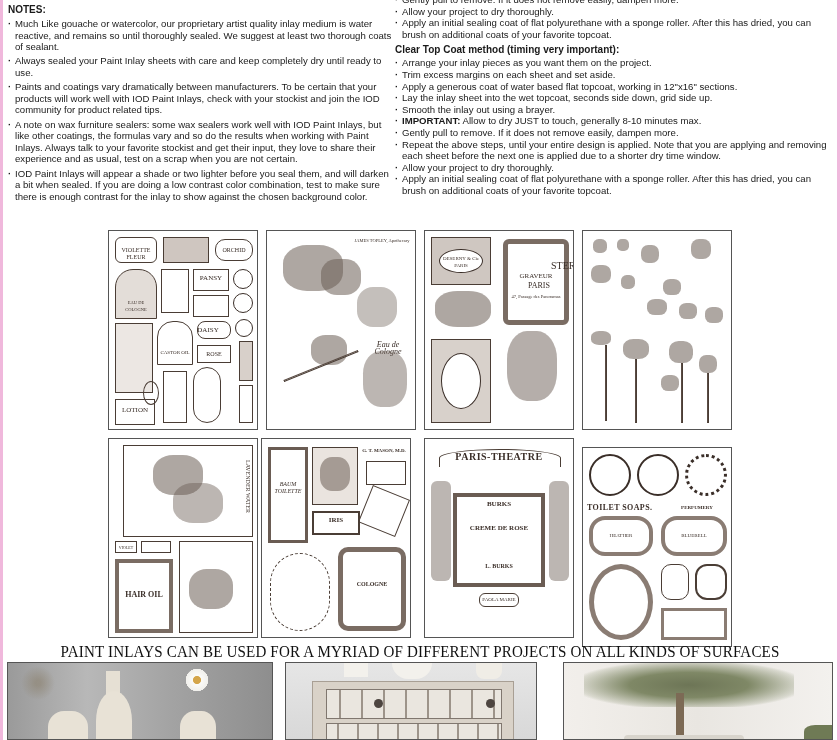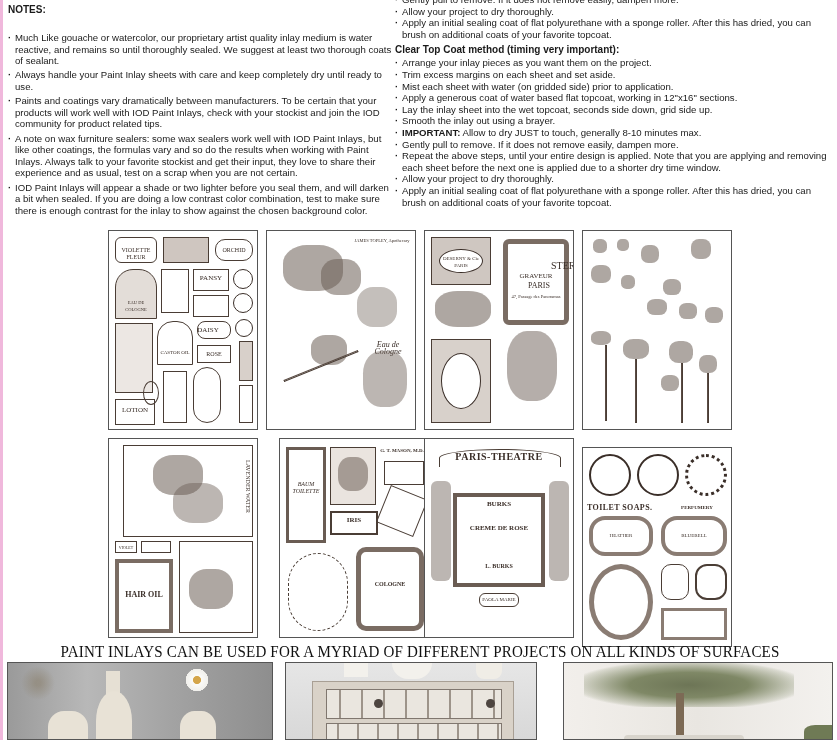--- a/index.html
+++ b/index.html
@@ -4,21 +4,21 @@
 <style>
   * { box-sizing: border-box; margin: 0; padding: 0; }
   html, body { width: 840px; height: 740px; overflow: hidden; background: #ffffff; }
   body { position: relative; font-family: "Liberation Sans", sans-serif; color: #1a1a1a; }
   .pink-edge-left { position: absolute; left: 0; top: 0; width: 3px; height: 740px; background: #f0b8dc; }
   .pink-edge-right { position: absolute; right: 0; top: 0; width: 3px; height: 740px; background: #f0b8dc; }
 
   .col { position: absolute; font-size: 9.6px; line-height: 11.6px; }
   .col-left { left: 8px; top: 4px; width: 385px; }
   .col-right { left: 395px; top: -6px; width: 440px; }
-  .heading { font-weight: bold; font-size: 10px; margin-bottom: 16px; line-height: 12px; }
+  .heading { font-weight: bold; font-size: 10px; margin-bottom: 2px; line-height: 12px; }
   .col-right .heading { margin-top: 4px; margin-bottom: 1px; }
   ul { list-style: none; }
   li { position: relative; padding-left: 7px; }
   .col-left li { margin-bottom: 2.6px; }
   li::before { content: "\00B7"; position: absolute; left: 0; top: 0; font-weight: bold; }
   li b { font-weight: bold; }
 
   .sheets { position: absolute; left: 108px; top: 230px; width: 624px; height: 408px; }
   .sheet { position: absolute; width: 150px; height: 200px; border: 1.5px solid #555; background: #fff; overflow: hidden; }
   .sheet .inner { position: absolute; inset: 4px; }
@@ -37,38 +37,37 @@
 </head>
 <body>
 
 <div class="pink-edge-left"></div>
 <div class="pink-edge-right"></div>
 
 <div class="col col-left">
   <div class="heading">NOTES:</div>
   <ul>
     <li>Much Like gouache or watercolor, our proprietary artist quality inlay medium is water reactive, and remains so until thoroughly sealed. We suggest at least two thorough coats of sealant.</li>
-    <li>Always handle your Paint Inlay sheets with care and keep completely dry until ready to use.</li>
+    <li>Always sealed your Paint Inlay sheets with care and keep completely dry until ready to use.</li>
     <li>Paints and coatings vary dramatically between manufacturers. To be certain that your products will work well with IOD Paint Inlays, check with your stockist and join the IOD community for product related tips.</li>
     <li>A note on wax furniture sealers: some wax sealers work well with IOD Paint Inlays, but like other coatings, the formulas vary and so do the results when working with Paint Inlays. Always talk to your favorite stockist and get their input, they love to share their experience and as usual, test on a scrap when you are not certain.</li>
     <li>IOD Paint Inlays will appear a shade or two lighter before you seal them, and will darken a bit when sealed. If you are doing a low contrast color combination, test to make sure there is enough contrast for the inlay to show against the chosen background color.</li>
   </ul>
 </div>
 
 <div class="col col-right">
   <ul>
     <li>Gently pull to remove. If it does not remove easily, dampen more.</li>
     <li>Allow your project to dry thoroughly.</li>
     <li>Apply an initial sealing coat of flat polyurethane with a sponge roller. After this has dried, you can brush on additional coats of your favorite topcoat.</li>
   </ul>
   <div class="heading">Clear Top Coat method (timing very important):</div>
   <ul>
     <li>Arrange your inlay pieces as you want them on the project.</li>
     <li>Trim excess margins on each sheet and set aside.</li>
-    <li>Mist each sheet with water (on gridded side) prior to application.</li>
     <li>Apply a generous coat of water based flat topcoat, working in 12"x16" sections.</li>
     <li>Lay the inlay sheet into the wet topcoat, seconds side down, grid side up.</li>
     <li>Smooth the inlay out using a brayer.</li>
     <li><b>IMPORTANT:</b><span> Allow to dry JUST to touch, generally 8-10 minutes max.</span></li>
     <li>Gently pull to remove. If it does not remove easily, dampen more.</li>
     <li>Repeat the above steps, until your entire design is applied. Note that you are applying and removing each sheet before the next one is applied due to a shorter dry time window.</li>
     <li>Allow your project to dry thoroughly.</li>
     <li>Apply an initial sealing coat of flat polyurethane with a sponge roller. After this has dried, you can brush on additional coats of your favorite topcoat.</li>
   </ul>
 </div>
@@ -171,21 +170,21 @@
       <div class="s-art" style="left:2px;top:98px;width:22px;height:12px;"></div>
       <div class="s-text" style="left:2px;top:101px;width:22px;font-size:4px;">VIOLET</div>
       <div class="s-art" style="left:28px;top:98px;width:30px;height:12px;"></div>
       <div class="s-art" style="left:2px;top:116px;width:58px;height:74px;border-width:4px;border-color:#7a6c63;"></div>
       <div class="s-text" style="left:6px;top:148px;width:50px;font-size:8px;font-weight:bold;">HAIR OIL</div>
       <div class="s-art" style="left:66px;top:98px;width:74px;height:92px;"></div>
       <div class="s-fill" style="left:76px;top:126px;width:44px;height:40px;"></div>
     </div>
   </div>
 
-  <div class="sheet" style="left:171px;top:208px;">
+  <div class="sheet" style="left:153px;top:208px;">
     <div class="inner">
       <div class="s-art" style="left:2px;top:4px;width:40px;height:96px;border-width:3px;border-color:#6a5c53;"></div>
       <div class="s-text" style="left:4px;top:38px;width:36px;font-size:6px;font-style:italic;">BAUM TOILETTE</div>
       <div class="s-art" style="left:46px;top:4px;width:46px;height:58px;background:#eae4df;"></div>
       <div class="s-fill" style="left:54px;top:14px;width:30px;height:34px;"></div>
       <div class="s-text" style="left:94px;top:4px;width:48px;font-size:5px;font-weight:bold;">G. T. MASON, M.D.</div>
       <div class="s-art" style="left:100px;top:18px;width:40px;height:24px;"></div>
       <div class="s-art" style="left:98px;top:48px;width:40px;height:40px;transform:rotate(22deg);border-width:1.5px;"></div>
       <div class="s-art" style="left:46px;top:68px;width:48px;height:24px;border-width:2px;"></div>
       <div class="s-text" style="left:46px;top:74px;width:48px;font-size:7px;font-weight:bold;">IRIS</div>

